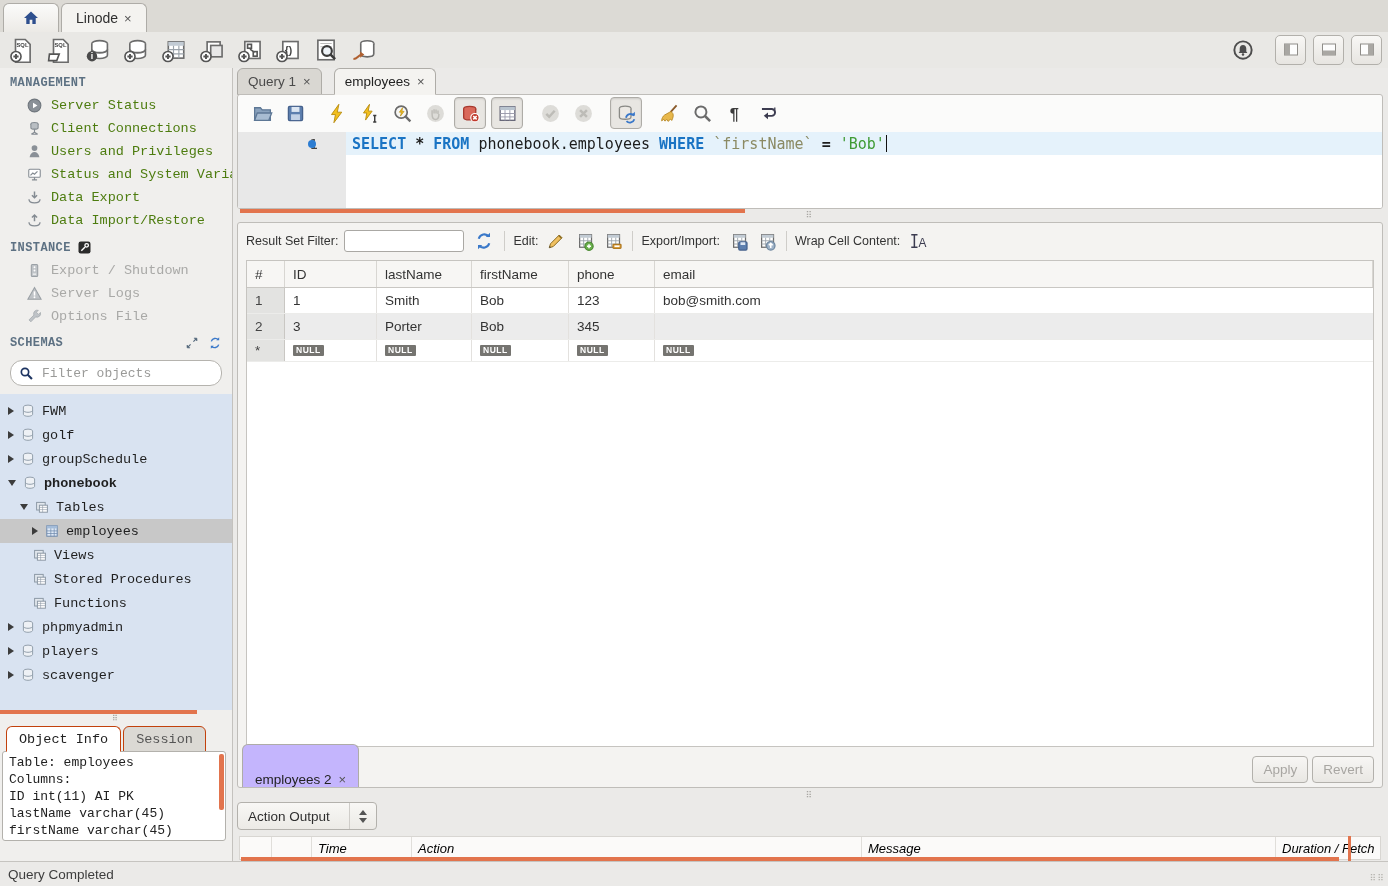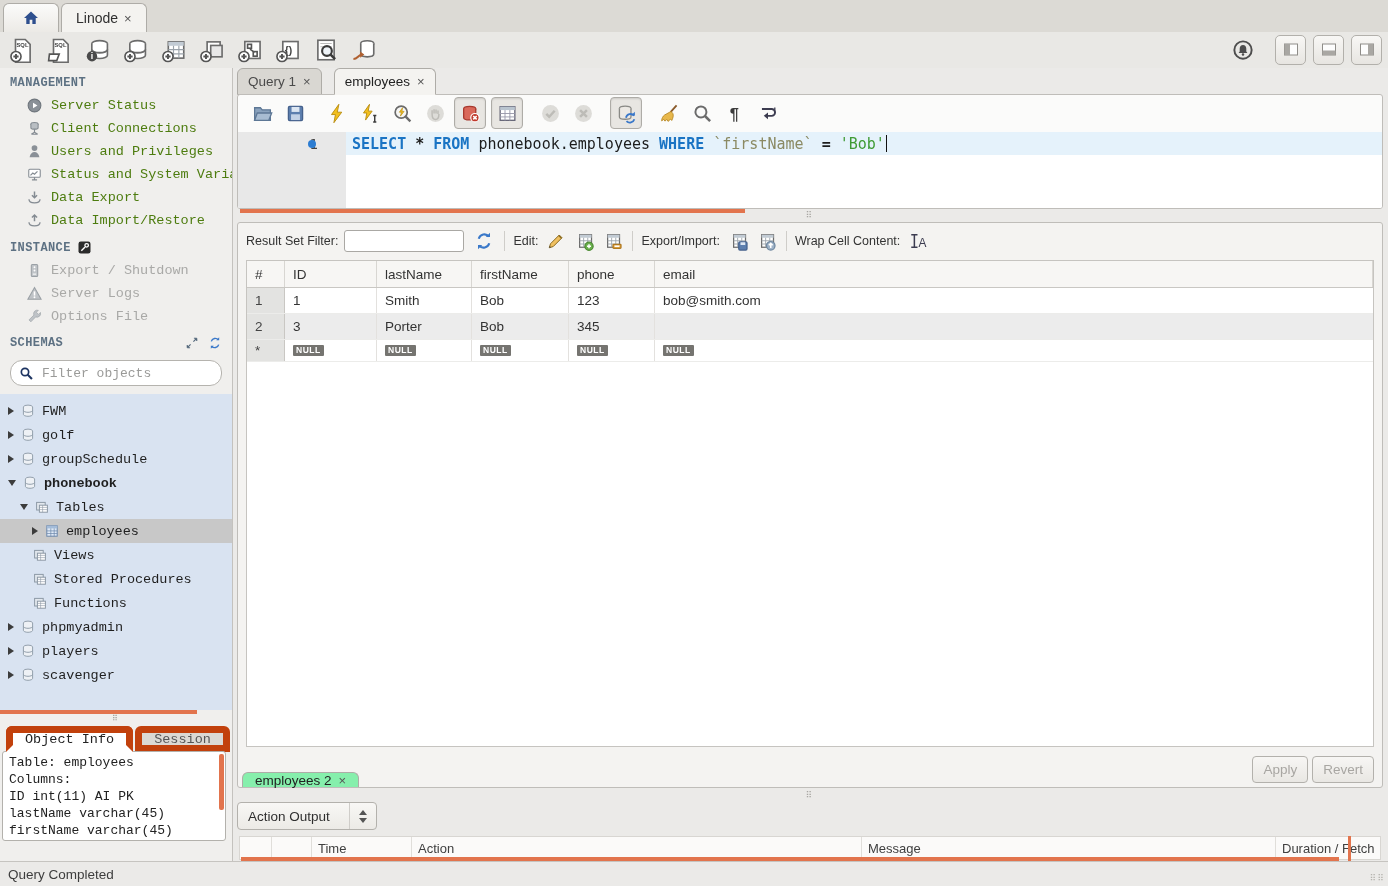--- a/index.html
+++ b/index.html
@@ -53,21 +53,21 @@
   .tree-row.bold .tlabel{font-weight:bold;}
   .tree-row .ic{width:16px;height:16px;flex:0 0 auto;}
   .tri{width:0;height:0;flex:0 0 auto;}
   .tri.right{border-left:6px solid #3c3c3c;border-top:4px solid transparent;border-bottom:4px solid transparent;}
   .tri.down{border-top:6px solid #3c3c3c;border-left:4px solid transparent;border-right:4px solid transparent;}
   .tri.none{width:6px;}
   .side-accent{height:4px;width:197px;background:#e2744d;}
   .vgrip{height:8px;display:flex;align-items:center;justify-content:center;color:#9a9894;font-size:8px;letter-spacing:2px;}
   .oi-tabs{display:flex;gap:2px;padding:4px 0 0 6px;}
   .oi-tab{height:26px;box-sizing:border-box;padding:0 12px;display:flex;align-items:center;font-size:13.5px;
-          border:7px solid #c2410c;border-radius:6px 6px 0 0;background:#dbd9d4;color:#555;}
+          border:1px solid #c2410c;border-radius:6px 6px 0 0;background:#dbd9d4;color:#555;}
   .oi-tab.active{background:#fff;border-bottom-color:#fff;color:#222;position:relative;z-index:2;}
   .oi-box{position:relative;margin:-1px 6px 0 2px;background:#fff;border:1px solid #b3b1ac;border-radius:3px;height:86px;
           padding:2px 10px 0 6px;font-size:13px;color:#222;line-height:17px;overflow:hidden;z-index:1;}
   .oi-scroll{position:absolute;right:1px;top:2px;width:5px;height:56px;background:#e2744d;border-radius:2px;}
 
   
   .status-bar{position:absolute;left:0;bottom:0;right:0;height:24px;background:#ebeae8;border-top:1px solid #c6c4c0;
               display:flex;align-items:center;padding-left:8px;font-size:13.5px;color:#3d3d3d;}
   .grip{position:absolute;right:3px;bottom:3px;color:#b5b3ae;font-size:9px;letter-spacing:1px;}
 
@@ -120,33 +120,33 @@
   .grow.header .gcell{border-right:1px solid #d8d6d2;}
   .gcell.num{background:#e3e3e1;color:#444;border-right:1px solid #c9c7c3;}
   .gc0{width:38px;flex:0 0 auto;}
   .gc1{width:92px;flex:0 0 auto;}
   .gc2{width:95px;flex:0 0 auto;}
   .gc3{width:97px;flex:0 0 auto;}
   .gc4{width:86px;flex:0 0 auto;}
   .gc5{flex:1;border-right:none;}
   .nullbadge{background:#757470;color:#fff;font-size:8.5px;font-weight:bold;letter-spacing:.5px;padding:1.5px 3px;border-radius:1px;line-height:1;}
   .rtab-row{position:absolute;left:4px;bottom:0;height:33px;display:flex;align-items:flex-end;}
-  .rtab{height:15px;box-sizing:border-box;padding:0 12px;display:flex;align-items:center;gap:7px;font-size:13.5px;
-        border:1px solid #aeaca7;border-bottom:none;border-radius:6px 6px 0 0;background:#86efac;color:#222;}
+  .rtab{height:43px;box-sizing:border-box;padding:0 12px;display:flex;align-items:flex-end;gap:7px;font-size:13.5px;
+        border:1px solid #aeaca7;border-bottom:none;border-radius:6px 6px 0 0;background:#c4b5fd;color:#222;}
   .rbuttons{position:absolute;right:8px;bottom:4px;display:flex;gap:4px;}
   .pushbtn{min-width:52px;height:27px;box-sizing:border-box;border:1px solid #b3b1ac;border-radius:4px;
            background:linear-gradient(#f7f6f4,#e9e7e3);color:#a8a6a2;font-size:13.5px;display:flex;align-items:center;justify-content:center;padding:0 10px;}
 
   .action-panel{position:absolute;left:5px;right:5px;top:732px;height:62px;}
   .ao-select{position:absolute;left:0;top:2px;width:140px;height:28px;box-sizing:border-box;border:1px solid #b3b1ac;border-radius:4px;
              background:linear-gradient(#f8f7f5,#eceae6);display:flex;align-items:center;font-size:13.5px;color:#2f2f2f;padding-left:10px;}
   .ao-stepper{position:absolute;right:0;top:0;bottom:0;width:26px;border-left:1px solid #cfcdc9;display:flex;flex-direction:column;align-items:center;justify-content:center;gap:3px;}
   .st-up{width:0;height:0;border-bottom:5px solid #555;border-left:4px solid transparent;border-right:4px solid transparent;}
   .st-dn{width:0;height:0;border-top:5px solid #555;border-left:4px solid transparent;border-right:4px solid transparent;}
-  .ao-header{position:absolute;left:2px;right:2px;top:36px;height:22px;background:#fbfaf9;border:1px solid #d8d6d2;display:flex;align-items:center;font-size:13px;color:#404040;}
+  .ao-header{position:absolute;left:2px;right:2px;top:36px;height:22px;background:#fbfaf9;border:1px solid #d8d6d2;display:flex;align-items:center;font-size:13px;color:#000000;font-style:italic;}
   .acell{height:100%;display:flex;align-items:center;padding-left:6px;box-sizing:border-box;border-right:1px solid #e0deda;white-space:nowrap;overflow:hidden;}
   .ac0{width:32px;flex:0 0 auto;}
   .ac1{width:40px;flex:0 0 auto;}
   .ac2{width:100px;flex:0 0 auto;}
   .ac3{width:450px;flex:0 0 auto;}
   .ac4{width:414px;flex:0 0 auto;}
   .ac5{flex:1;border-right:none;}
   .ao-progress{position:absolute;left:4px;top:57px;width:1098px;height:4px;background:#e2744d;}
   .ao-tick{position:absolute;right:32px;top:36px;width:3px;height:25px;background:#e2744d;}
 </style>

